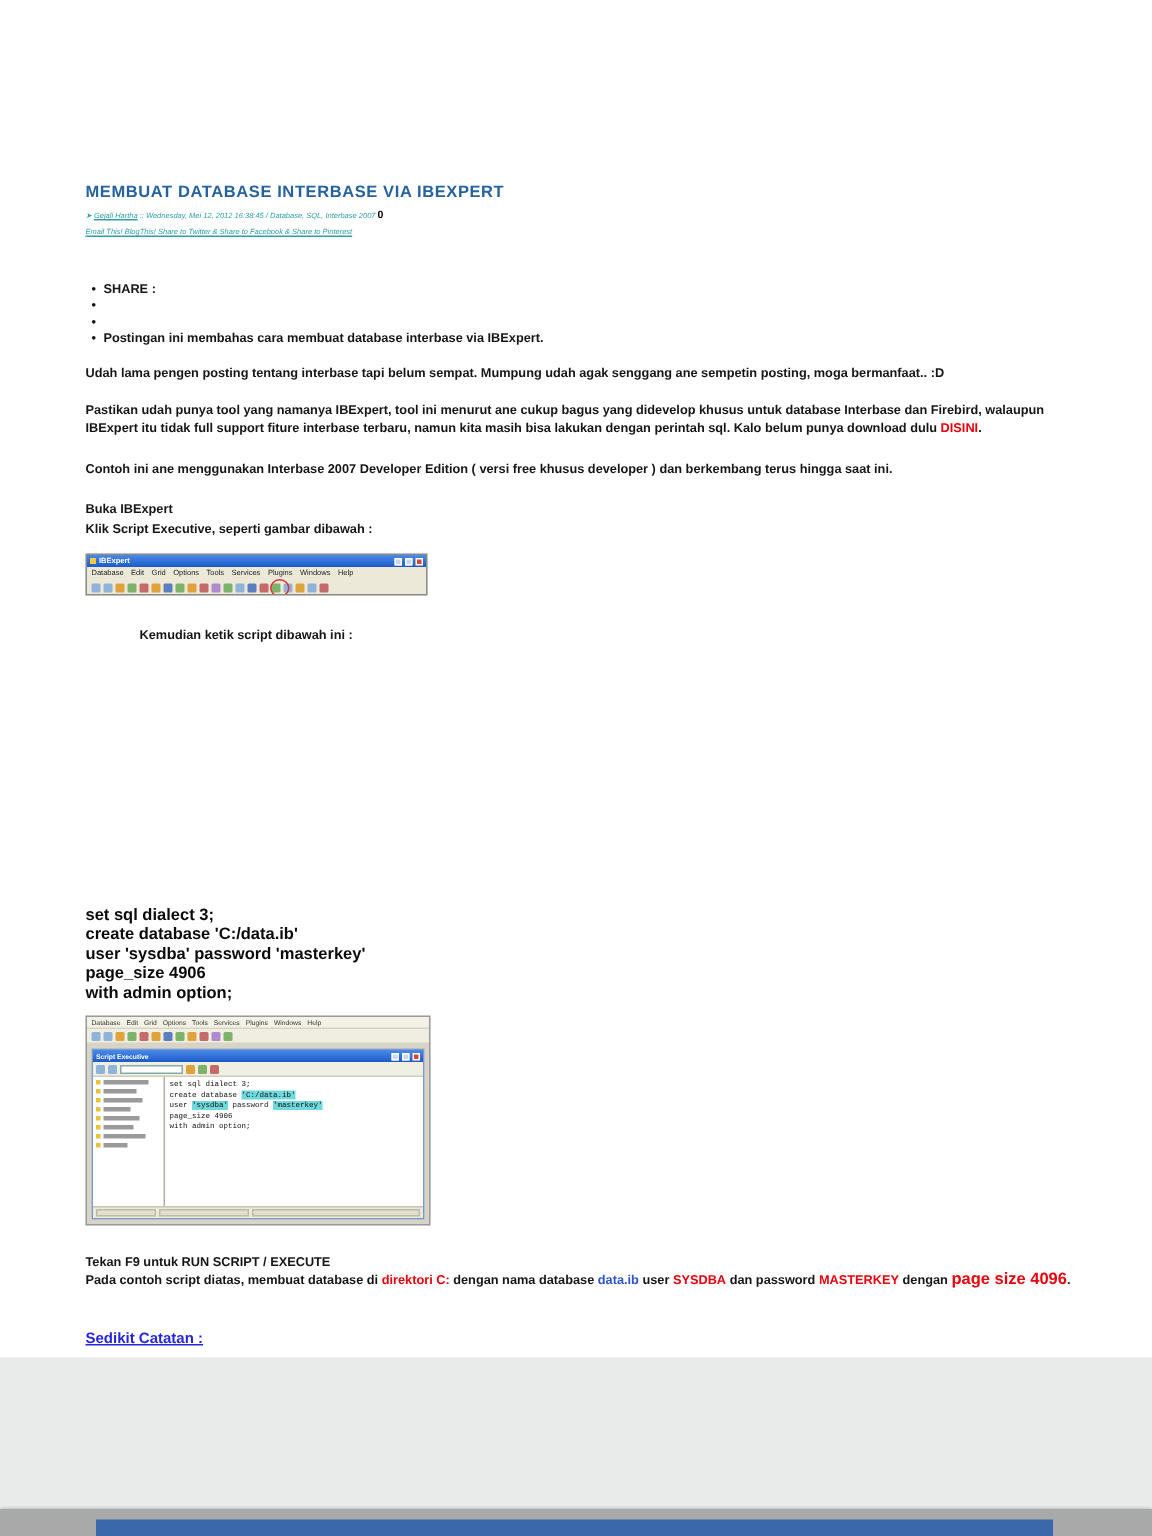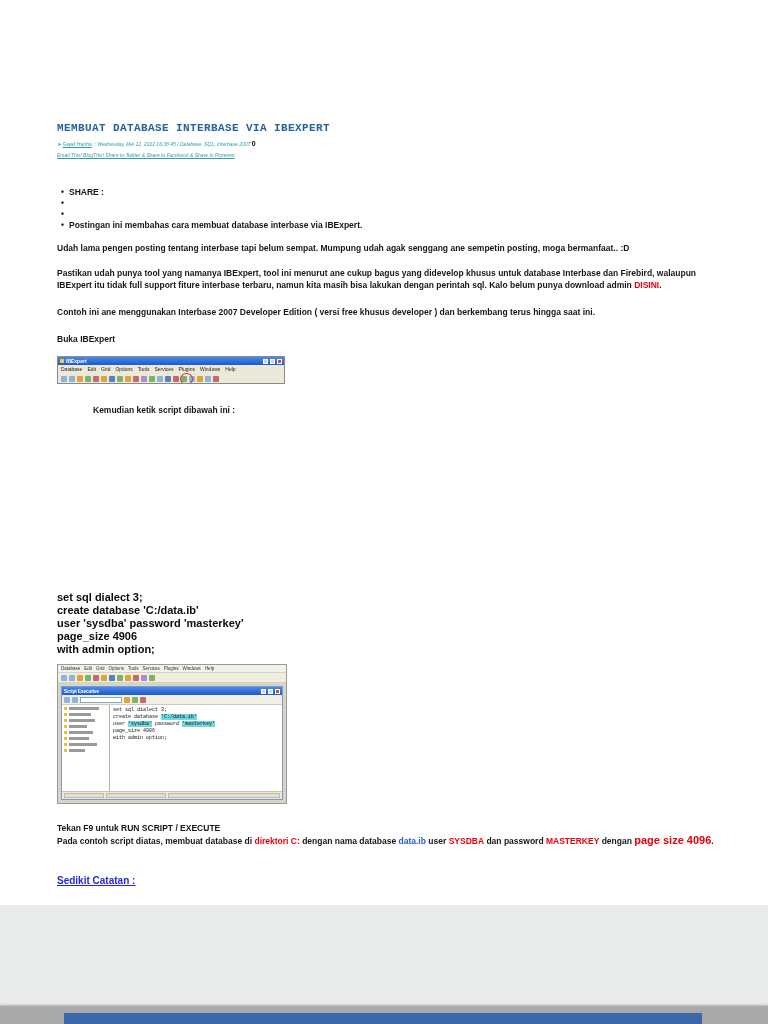--- a/index.html
+++ b/index.html
@@ -14,21 +14,21 @@
 
   
   .page1 {
     position:absolute; top:0; left:0;
     width:768px; height:905px;
     background:#ffffff;
   }
   .content { padding:122px 58px 0 57px; }
 
   .title {
-    font-family:Liberation Mono, monospace;
+    font-family:Liberation Sans, sans-serif;
     font-size:11px; line-height:12px; font-weight:bold;
     color:#26639e; letter-spacing:.4px;
   }
   .meta {
     margin-top:6px;
     font-size:5px; line-height:7px; font-style:italic;
     color:#2f9fa4;
   }
   .seg-teal { color:#2f9fa4; }
   .seg-teal-link { color:#2f9fa4; text-decoration:underline; cursor:pointer; }
@@ -184,25 +184,26 @@
 
       <ul class="bullets">
           <li>SHARE :</li>
           <li></li>
           <li></li>
           <li>Postingan ini membahas cara membuat database interbase via IBExpert.</li>
         </ul>
 
       <p class="body-text p1">Udah lama pengen posting tentang interbase tapi belum sempat. Mumpung udah agak senggang ane sempetin posting, moga bermanfaat.. :D</p>
 
-      <p class="body-text p2"><span>Pastikan udah punya tool yang namanya IBExpert, tool ini menurut ane cukup bagus yang didevelop khusus untuk database Interbase dan Firebird, walaupun IBExpert itu tidak full support fiture interbase terbaru, namun kita masih bisa lakukan dengan perintah sql. Kalo belum punya download admin </span><span class="seg-red-bold">DISINI</span><span>.</span></p>
+      <p class="body-text p2"><span>Pastikan udah punya tool yang namanya IBExpert, tool ini menurut ane cukup bagus yang didevelop khusus untuk database Interbase dan Firebird, walaupun IBExpert itu tidak full support fiture interbase terbaru, namun kita masih bisa lakukan dengan perintah sql. Kalo belum punya download dulu </span><span class="seg-red-bold">DISINI</span><span>.</span></p>
 
       <p class="body-text p3">Contoh ini ane menggunakan Interbase 2007 Developer Edition ( versi free khusus developer ) dan berkembang terus hingga saat ini.</p>
 
       <p class="body-text buka">Buka IBExpert</p>
+      <p class="body-text klik">Klik Script Executive, seperti gambar dibawah :</p>
 
       
       <div class="sshot1">
         <div class="tb1">
           <span class="app-ico"></span>
           <span>IBExpert</span>
           <span class="spacer"></span>
           <span class="wb"></span>
           <span class="wb"></span>
           <span class="wb close"></span>

